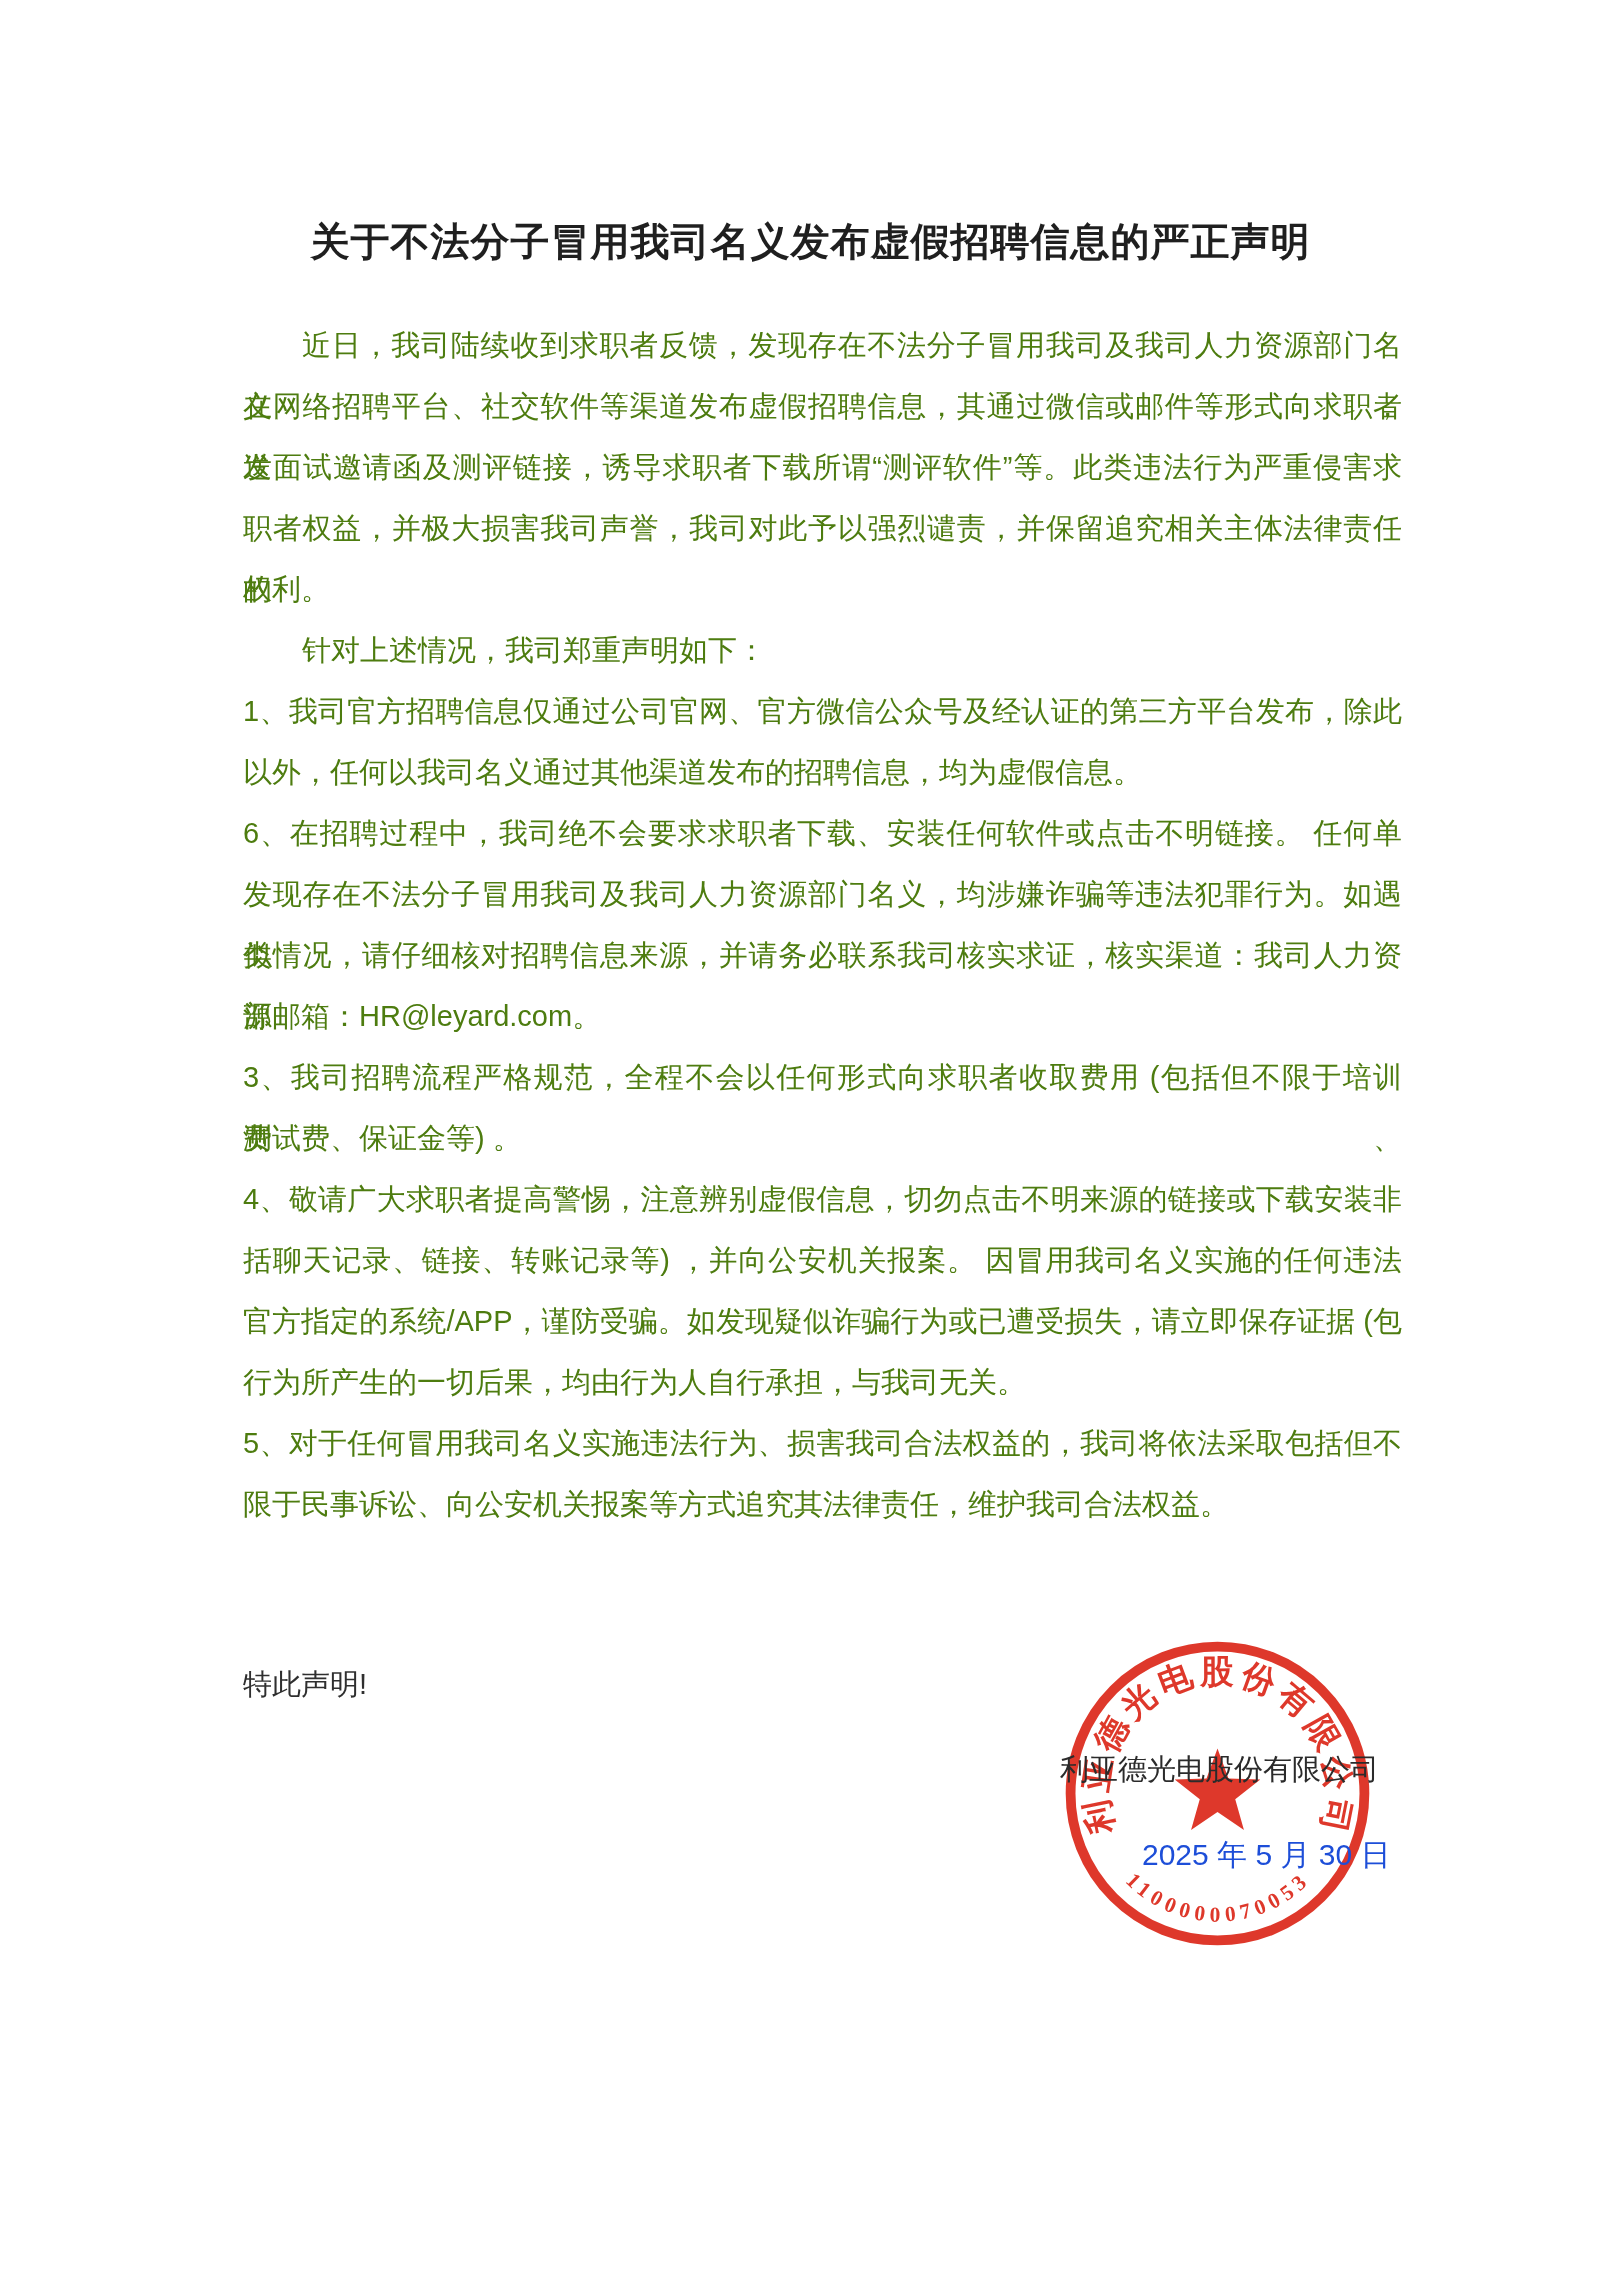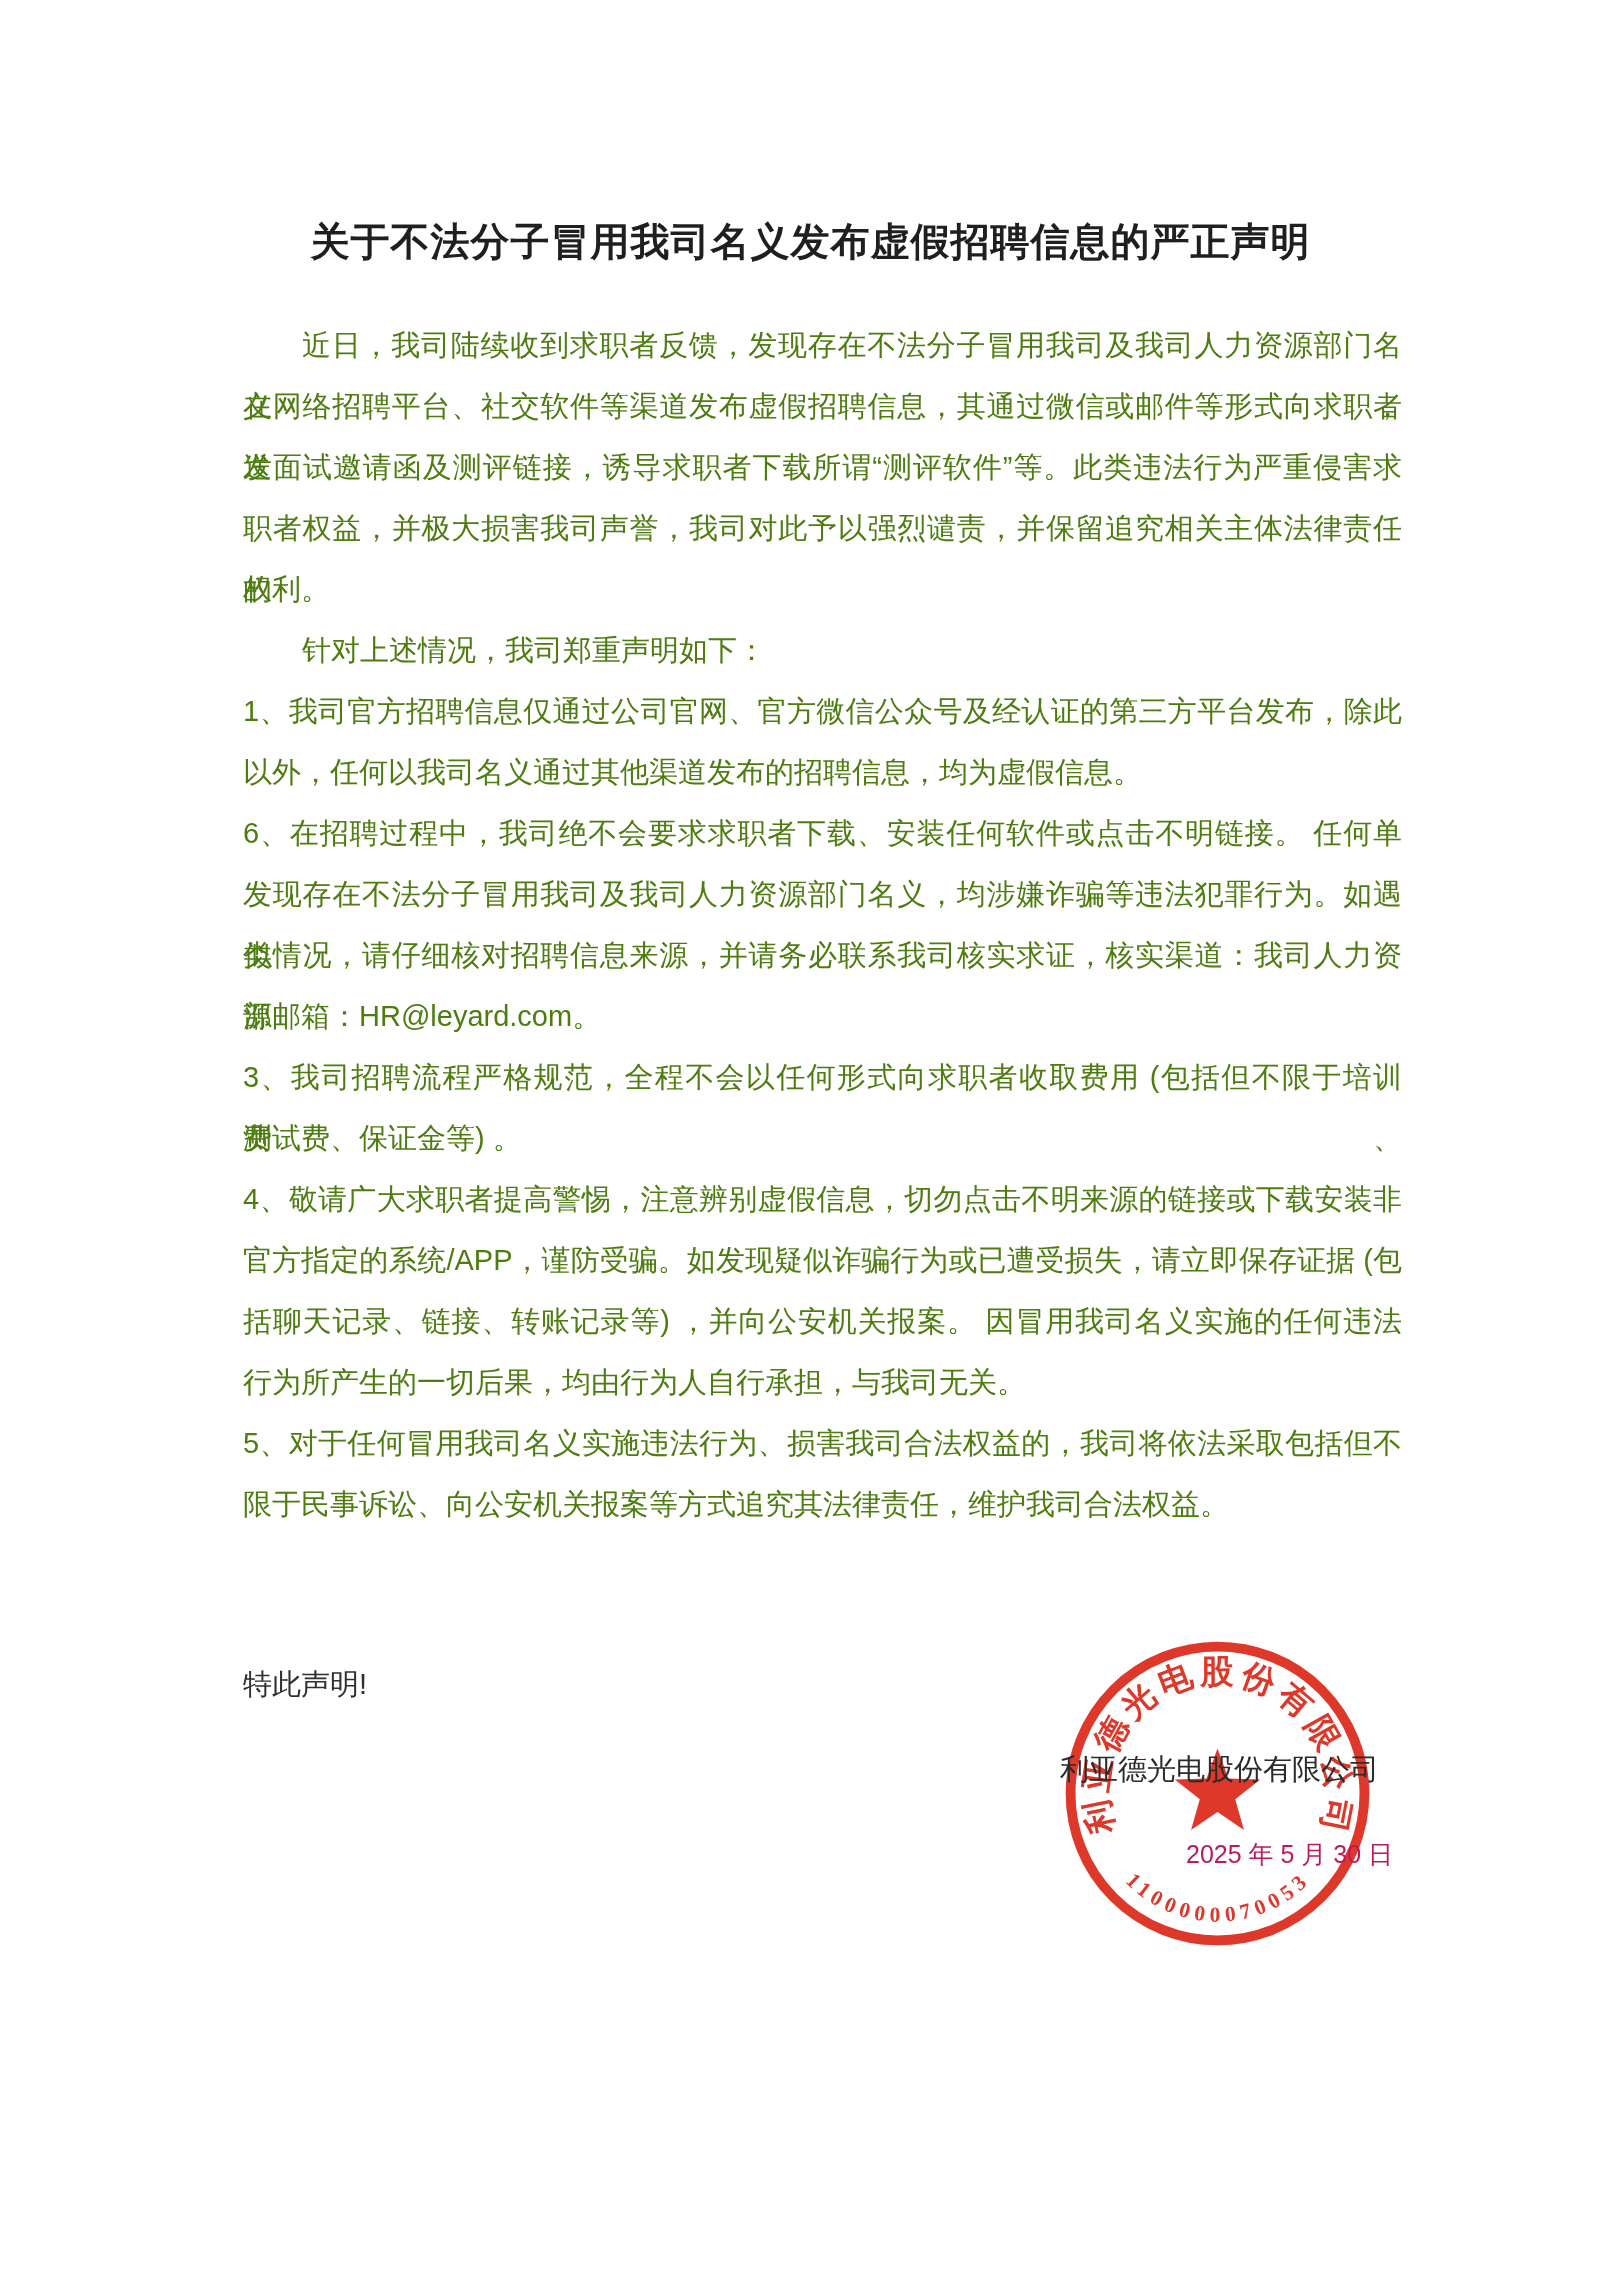--- a/index.html
+++ b/index.html
@@ -60,25 +60,24 @@
     font-size: 29px;
     line-height: 61px;
     color: #2b2b2b;
     letter-spacing: 0px;
     z-index: 3;
   }
   .signature-date {
     position: absolute;
     top: 1824px;
     left: 1142px;
-    font-size: 25px;
+    font-size: 30px;
     line-height: 61px;
-    color: #be185d;
+    color: #1d4ed8;
     z-index: 3;
-    margin-left: 44px;
   }
   .seal {
     position: absolute;
     top: 1627px;
     left: 1051px;
     width: 333px;
     height: 333px;
     z-index: 2;
     opacity: 0.93;
   }
@@ -103,22 +102,22 @@
       <div class="line indent">针对上述情况，我司郑重声明如下：</div>
       <div class="line fill">1、我司官方招聘信息仅通过公司官网、官方微信公众号及经认证的第三方平台发布，除此</div>
       <div class="line">以外，任何以我司名义通过其他渠道发布的招聘信息，均为虚假信息。</div>
       <div class="line fill">6、在招聘过程中，我司绝不会要求求职者下载、安装任何软件或点击不明链接。 任何单</div>
       <div class="line fill">发现存在不法分子冒用我司及我司人力资源部门名义，均涉嫌诈骗等违法犯罪行为。如遇类</div>
       <div class="line fill">似情况，请仔细核对招聘信息来源，并请务必联系我司核实求证，核实渠道：我司人力资源</div>
       <div class="line">部邮箱：HR@leyard.com。</div>
       <div class="line fill">3、我司招聘流程严格规范，全程不会以任何形式向求职者收取费用 (包括但不限于培训费、</div>
       <div class="line">测试费、保证金等) 。</div>
       <div class="line fill">4、敬请广大求职者提高警惕，注意辨别虚假信息，切勿点击不明来源的链接或下载安装非</div>
+      <div class="line fill">括聊天记录、链接、转账记录等) ，并向公安机关报案。 因冒用我司名义实施的任何违法</div>
       <div class="line fill">官方指定的系统/APP，谨防受骗。如发现疑似诈骗行为或已遭受损失，请立即保存证据 (包</div>
-      <div class="line fill">括聊天记录、链接、转账记录等) ，并向公安机关报案。 因冒用我司名义实施的任何违法</div>
       <div class="line">行为所产生的一切后果，均由行为人自行承担，与我司无关。</div>
       <div class="line fill">5、对于任何冒用我司名义实施违法行为、损害我司合法权益的，我司将依法采取包括但不</div>
       <div class="line">限于民事诉讼、向公安机关报案等方式追究其法律责任，维护我司合法权益。</div>
     </div>
 
   <div class="closing">特此声明!</div>
 
   <svg class="seal" viewBox="0 0 340 340" xmlns="http://www.w3.org/2000/svg">
     <defs>
       <path id="sealTopArc" d="M 65 208 A 112 112 0 1 1 275 208" fill="none"></path>

